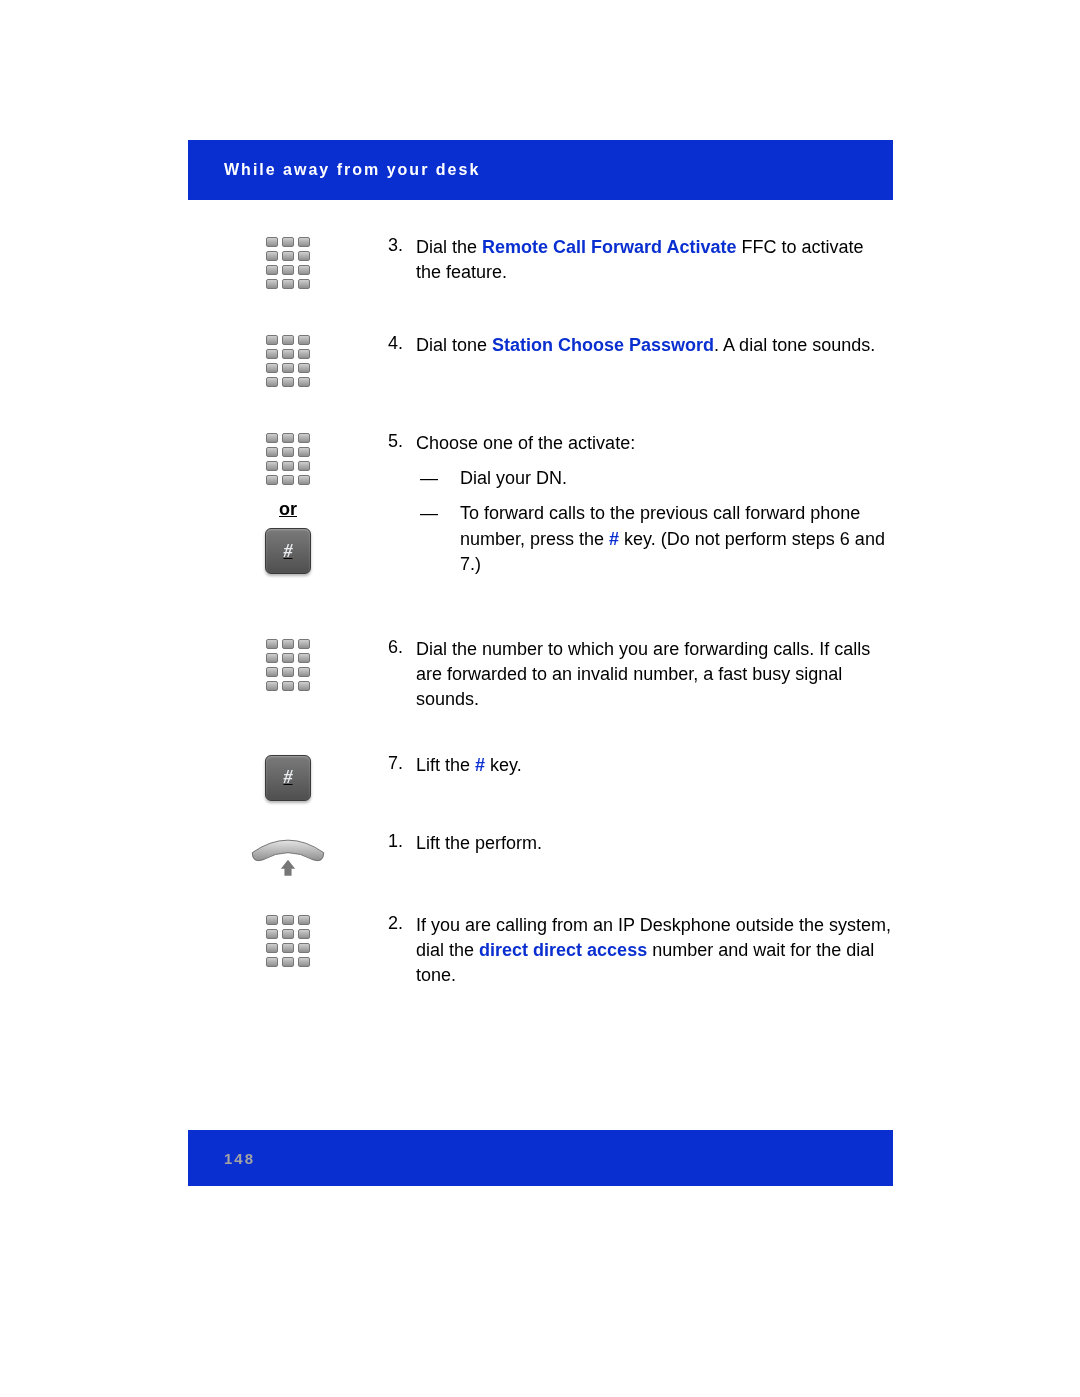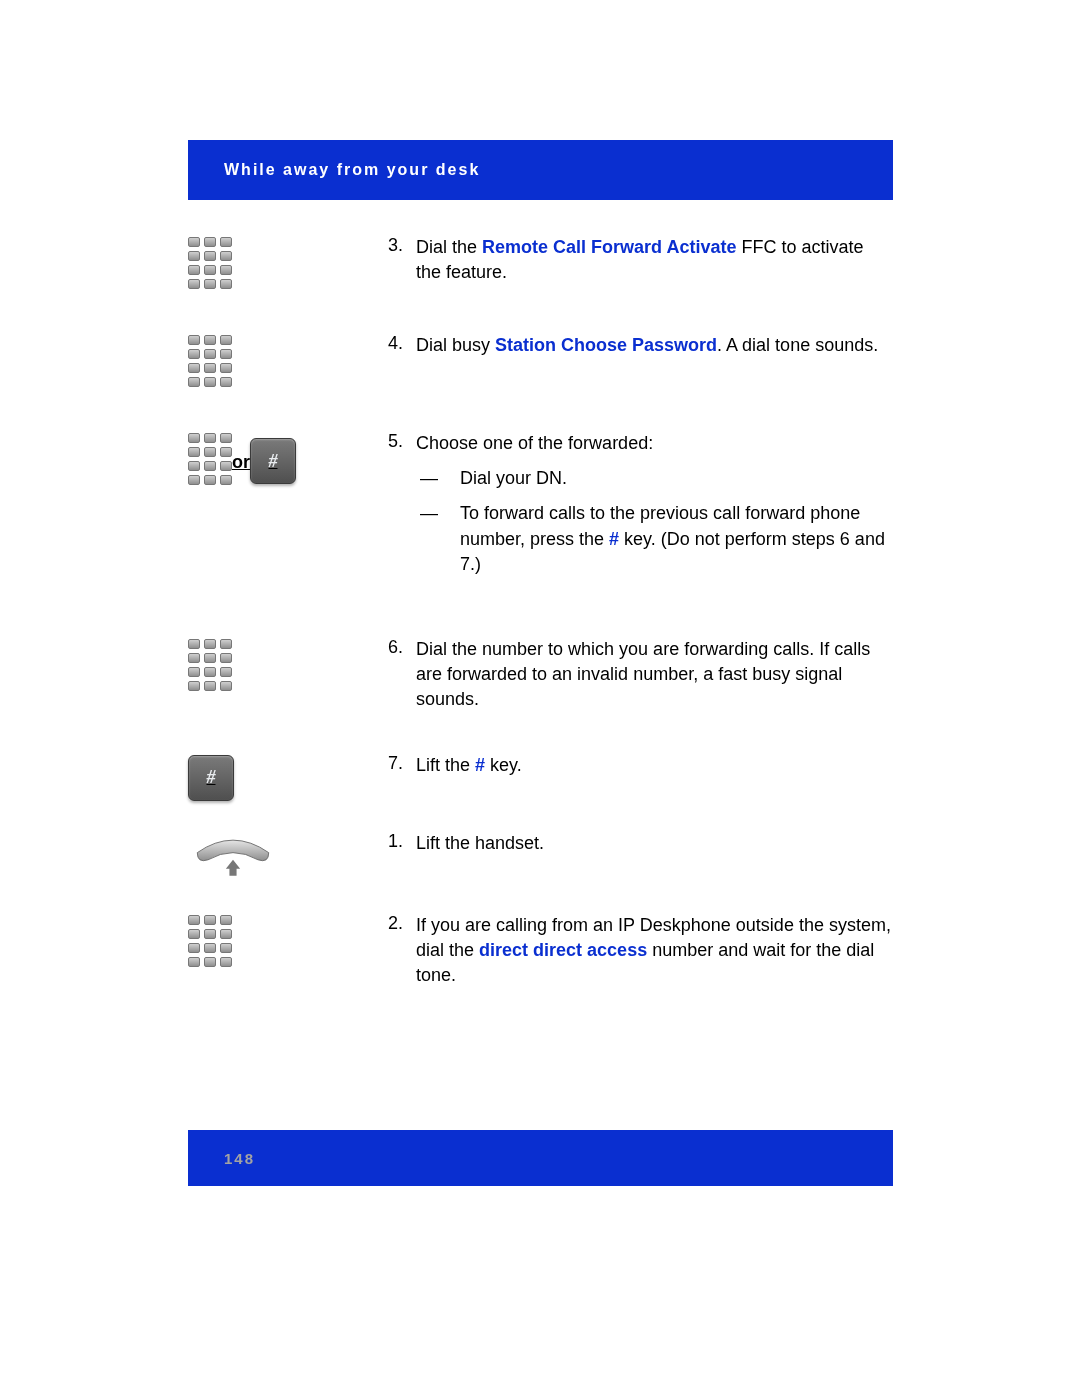--- a/index.html
+++ b/index.html
@@ -46,21 +46,21 @@
   .row {
     display: flex;
     flex-direction: row;
     align-items: flex-start;
     margin-bottom: 40px;
   }
   .icon-col {
     width: 200px;
     min-width: 200px;
     display: flex;
-    flex-direction: row;
+    flex-direction: column;
     align-items: center;
     justify-content: flex-start;
     padding-top: 2px;
     text-decoration: underline;
   }
   .text-col {
     flex: 1;
     display: flex;
     flex-direction: row;
     align-items: flex-start;
@@ -218,21 +218,21 @@
           <div class="kp-row">
               <div class="kp-key"></div>
               <div class="kp-key"></div>
               <div class="kp-key"></div>
             </div>
         </div>
       </div>
       <div class="text-col">
         <div class="num">4.</div>
         <div class="body-text">
-          <span>Dial busy </span><span class="hl">Station Choose Password</span><span>. A dial tone sounds.</span>
+          <span>Dial tone </span><span class="hl">Station Choose Password</span><span>. A dial tone sounds.</span>
         </div>
       </div>
     </div>
 
     <div class="row" style="margin-bottom:60px;">
       <div class="icon-col">
         <div class="keypad">
           <div class="kp-row">
               <div class="kp-key"></div>
               <div class="kp-key"></div>
@@ -253,21 +253,21 @@
               <div class="kp-key"></div>
               <div class="kp-key"></div>
             </div>
         </div>
         <div class="or-label">or</div>
         <div class="hash-key">#</div>
       </div>
       <div class="text-col">
         <div class="num">5.</div>
         <div class="body-text">
-          <span>Choose one of the forwarded:</span>
+          <span>Choose one of the activate:</span>
           <div class="sub-item">
             <div class="dash">—</div>
             <div>Dial your DN.</div>
           </div>
           <div class="sub-item">
             <div class="dash">—</div>
             <div>
               <span>To forward calls to the previous call forward phone number, press the </span><span class="hl">#</span><span> key. (Do not perform steps 6 and 7.)</span>
             </div>
           </div>
@@ -329,21 +329,21 @@
                 <stop offset="100%" stop-color="#8f8f8f"></stop>
               </linearGradient>
             </defs>
             <path d="M10 22 Q50 -6 90 22 Q90 34 78 30 Q50 14 22 30 Q10 34 10 22 Z" fill="url(#hg)" stroke="#666" stroke-width="1"></path>
             <path d="M50 48 L42 38 L46 38 L46 30 L54 30 L54 38 L58 38 Z" fill="#777" transform="rotate(180 50 39)"></path>
           </svg>
         </div>
       </div>
       <div class="text-col">
         <div class="num">1.</div>
-        <div class="body-text">Lift the handset.</div>
+        <div class="body-text">Lift the perform.</div>
       </div>
     </div>
 
     <div class="row">
       <div class="icon-col">
         <div class="keypad">
           <div class="kp-row">
               <div class="kp-key"></div>
               <div class="kp-key"></div>
               <div class="kp-key"></div>

